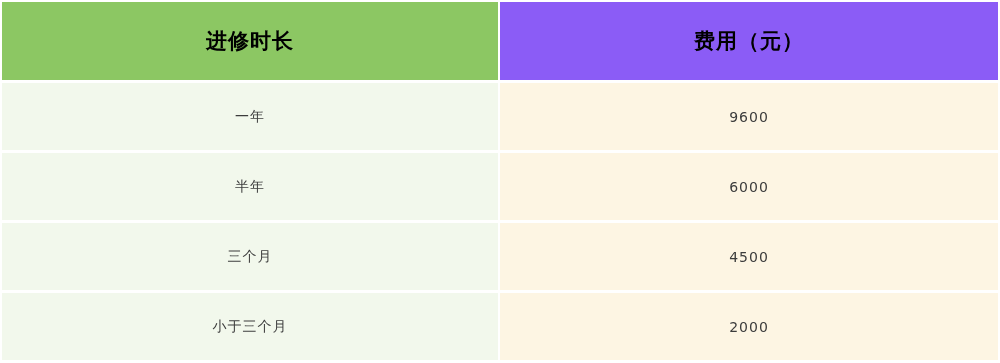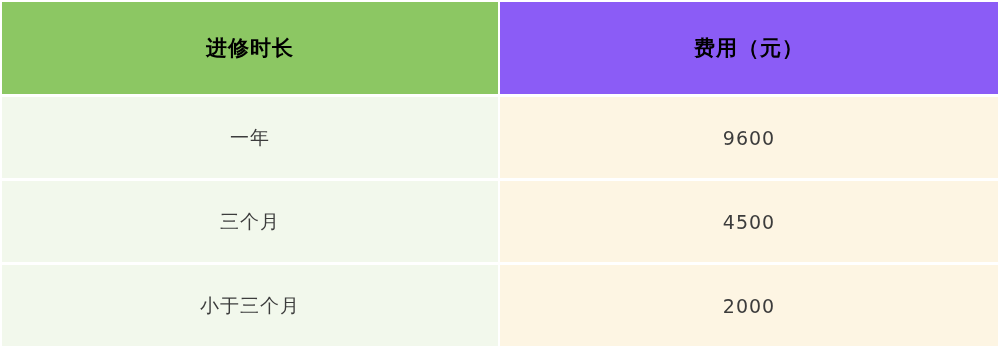--- a/index.html
+++ b/index.html
@@ -29,21 +29,21 @@
     border-spacing: 0;
     table-layout: fixed;
   }
 
   .fee-table th,
   .fee-table td {
     margin: 0;
     text-align: center;
     vertical-align: middle;
     border-bottom: 3px solid #ffffff;
-    padding: 7px;
+    padding: 0;
   }
 
   .col-duration { width: 498px; }
   .col-fee { width: 498px; }
 
   
   .fee-table thead th {
     height: 78px;
     font-size: 21px;
     font-weight: bold;
@@ -54,21 +54,21 @@
     background: #8cc763;
     border-right: 2px solid #ffffff;
   }
   th.head-fee {
     background: #8b5cf6;
   }
 
   
   .fee-table tbody td {
     height: 67px;
-    font-size: 19px;
+    font-size: 14px;
     font-weight: normal;
     color: #3c3c3c;
     letter-spacing: 1px;
   }
   td.cell-duration {
     background: #f2f8ec;
     border-right: 2px solid #ffffff;
   }
   td.cell-fee {
     background: #fdf5e3;
@@ -92,20 +92,24 @@
         <th class="head-duration">进修时长</th>
         <th class="head-fee">费用（元）</th>
       </tr>
     </thead>
     <tbody>
       <tr>
         <td class="cell-duration">一年</td>
         <td class="cell-fee">9600</td>
       </tr>
       <tr>
+        <td class="cell-duration">半年</td>
+        <td class="cell-fee">6000</td>
+      </tr>
+      <tr>
         <td class="cell-duration">三个月</td>
         <td class="cell-fee">4500</td>
       </tr>
       <tr>
         <td class="cell-duration">小于三个月</td>
         <td class="cell-fee">2000</td>
       </tr>
     </tbody>
   </table>
 </div>

